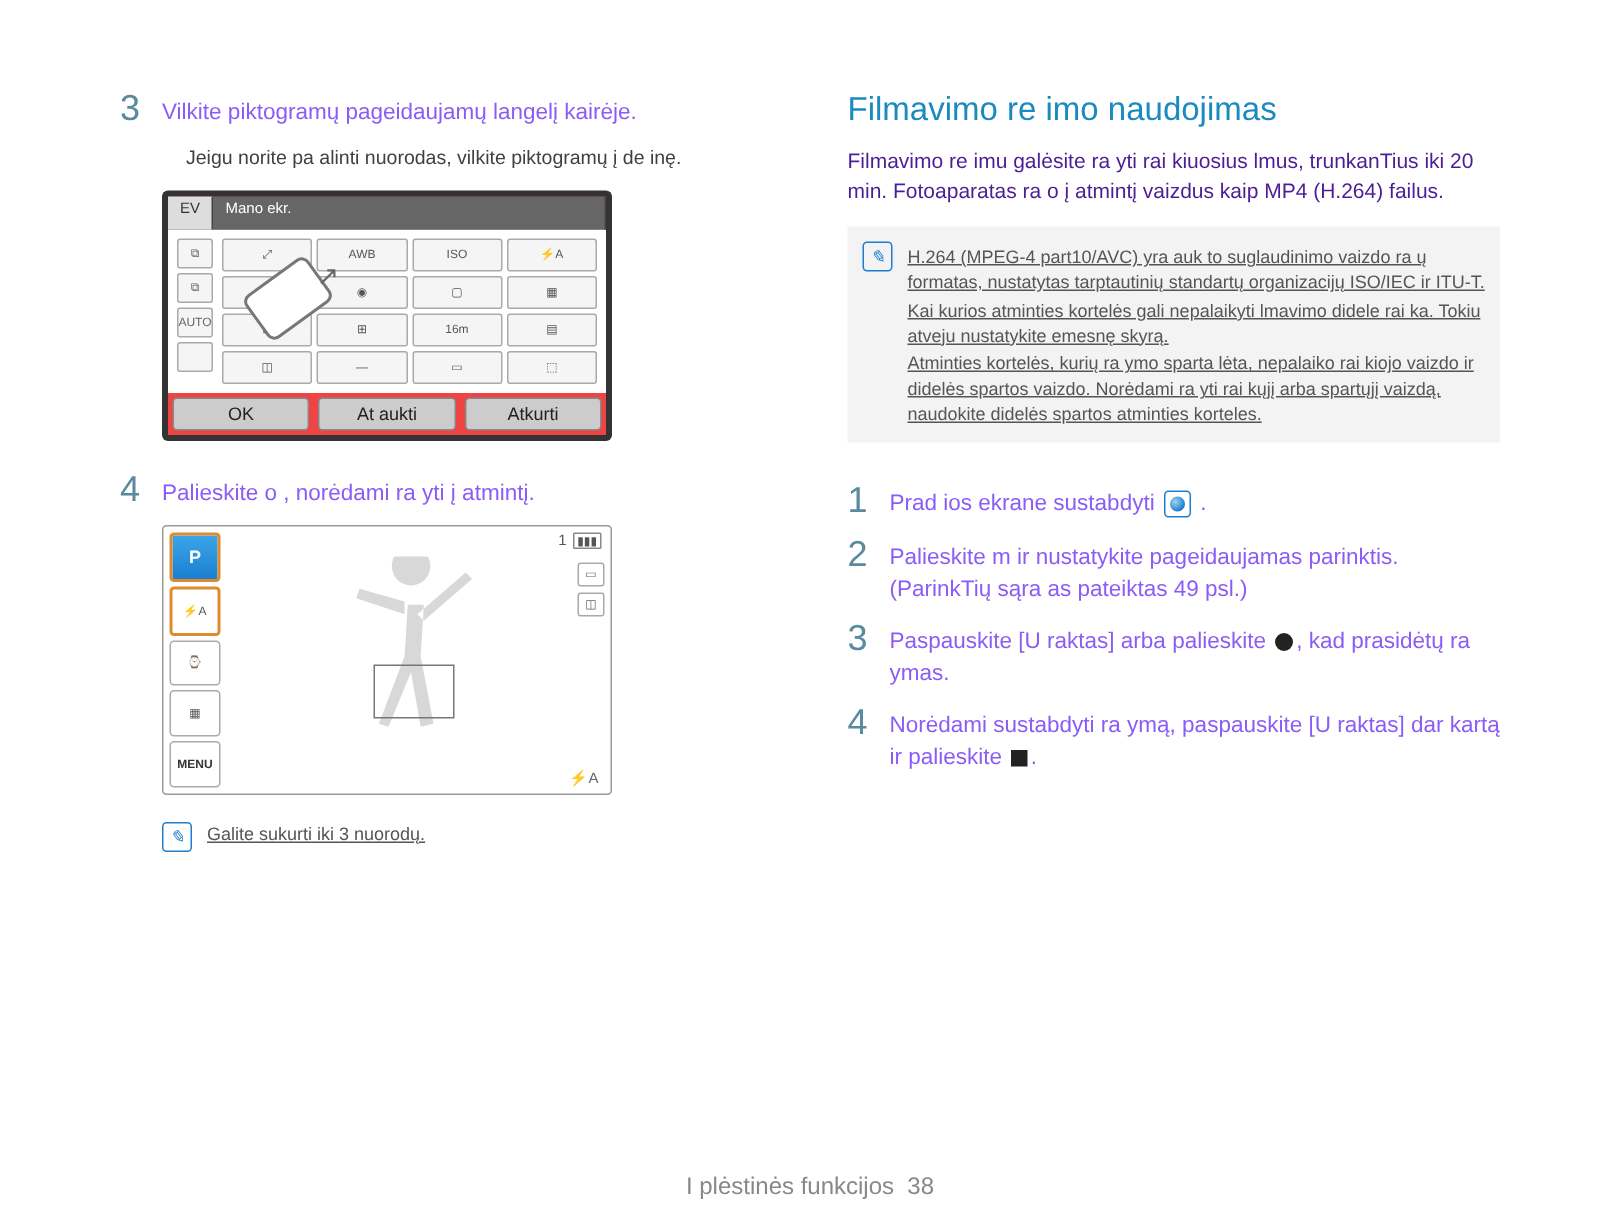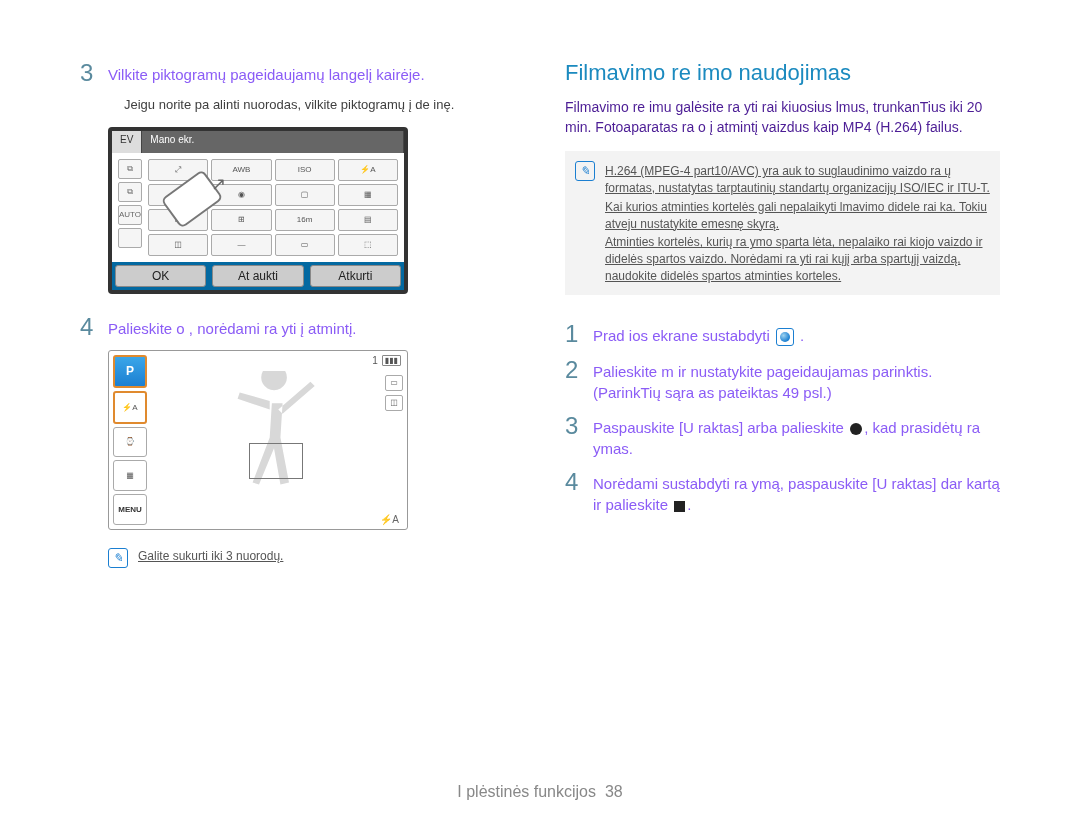--- a/index.html
+++ b/index.html
@@ -149,21 +149,21 @@
   }
   .phone-arrow {
     position: absolute;
     left: 55px;
     top: 6px;
     font-size: 18px;
     color: #666;
   }
   .screen-bottom {
     display: flex;
-    background: #0369a1;
+    background: #ef4444;
     height: 28px;
   }
   .screen-btn {
     flex: 1;
     background: #ccc;
     margin: 3px;
     border-radius: 3px;
     border: 1px solid #888;
     font-size: 12px;
     display: flex;

